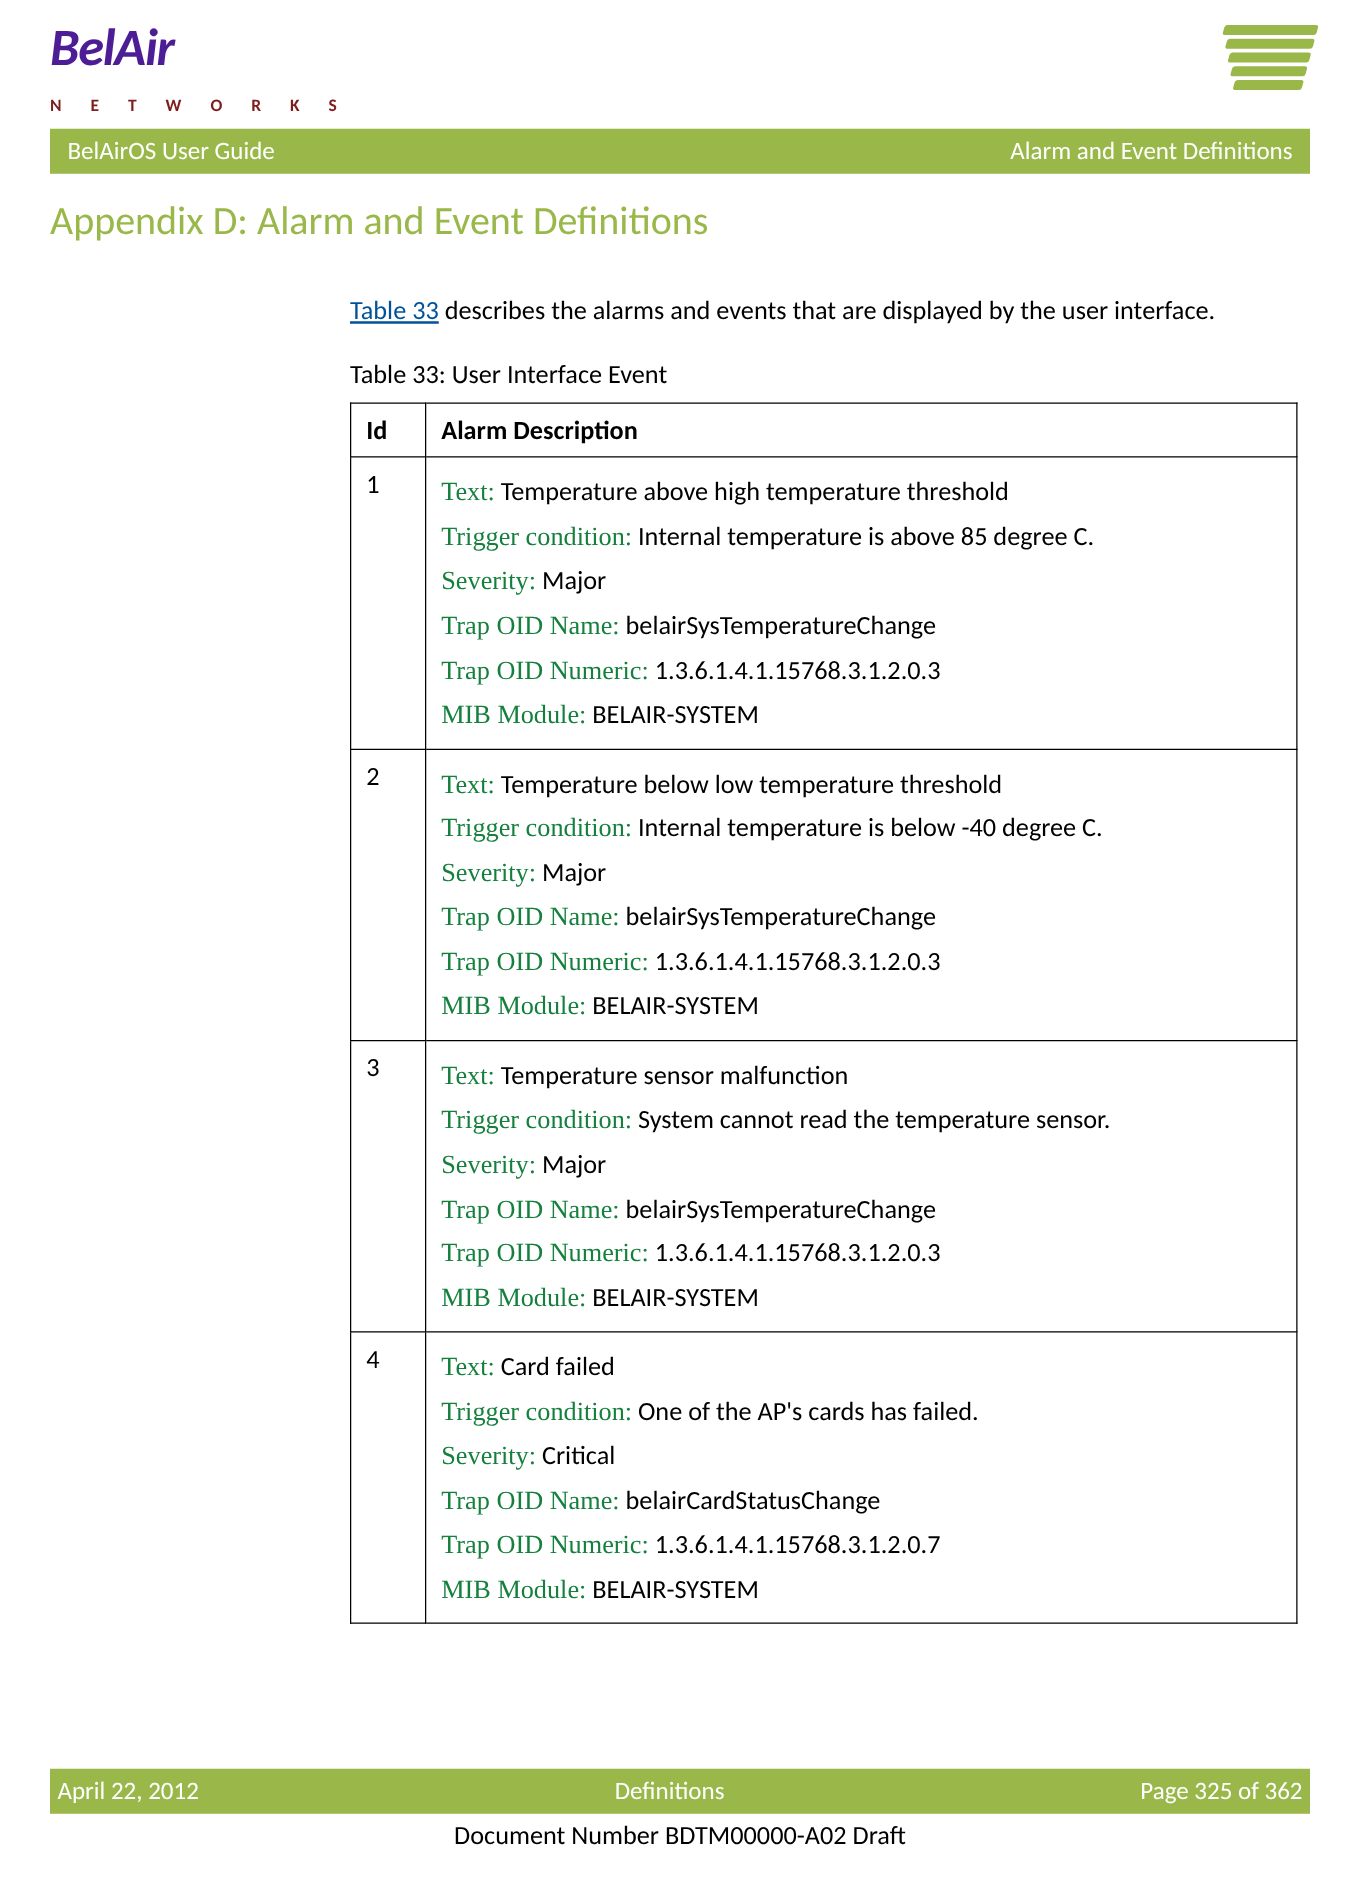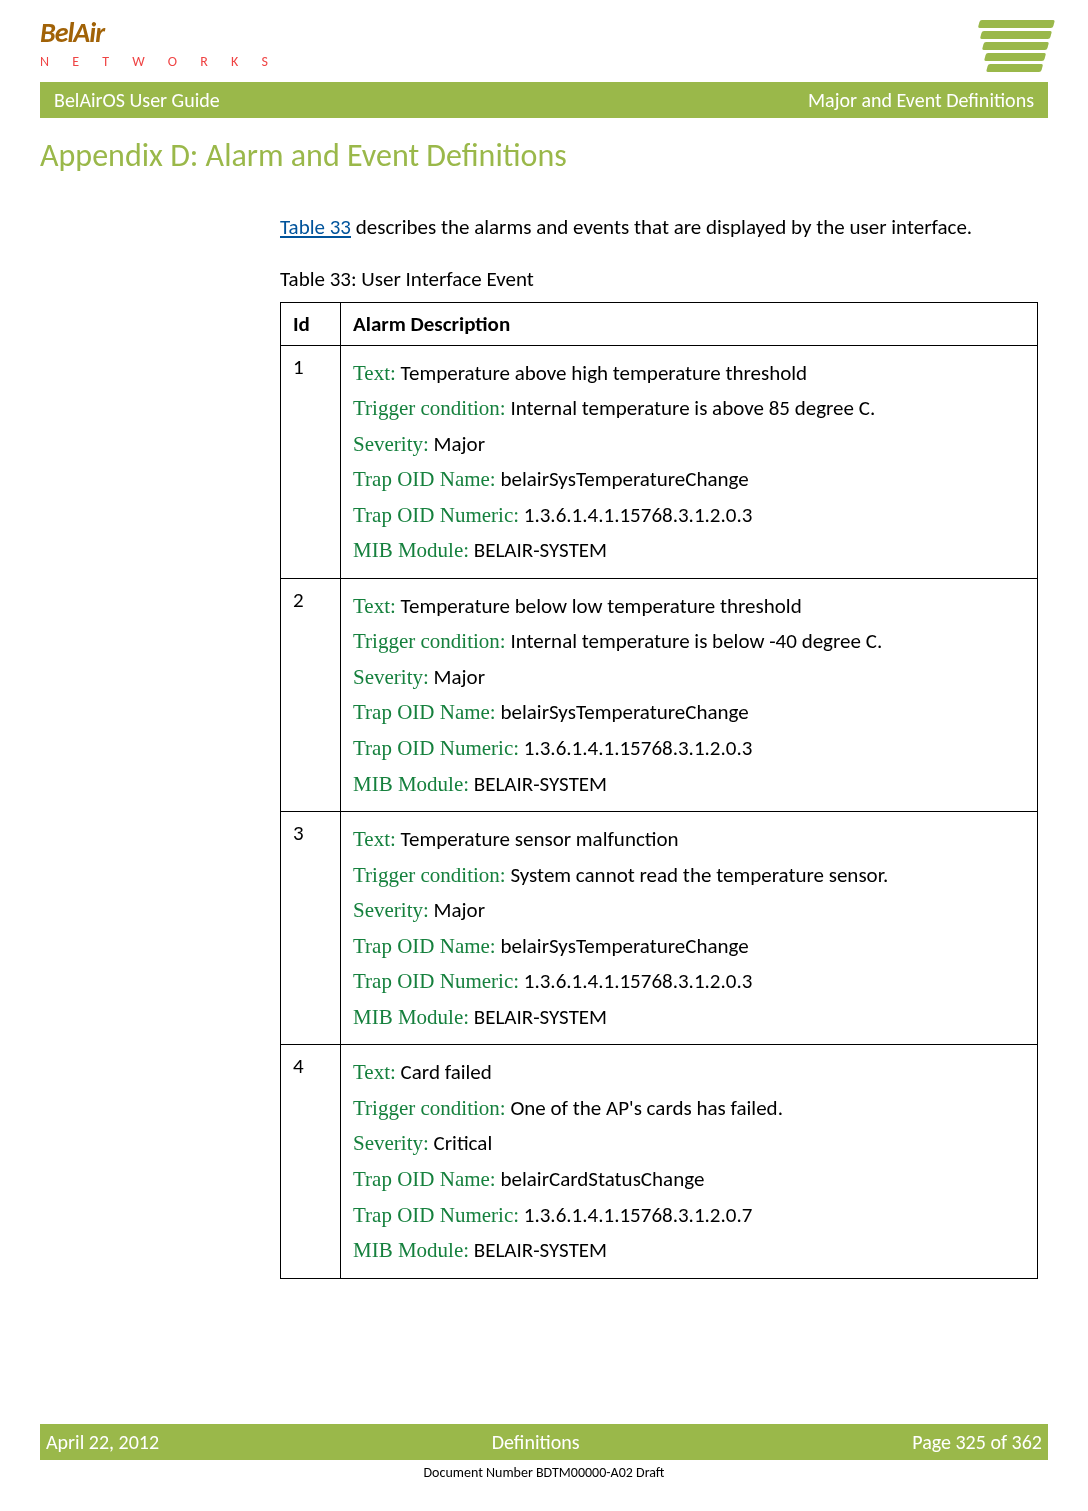--- a/index.html
+++ b/index.html
@@ -18,32 +18,33 @@
       display: flex;
       justify-content: space-between;
       align-items: flex-start;
       padding: 20px 0 10px 0;
     }
     .logo {
       display: flex;
       flex-direction: column;
     }
     .logo-main {
-      font-size: 28px;
+      font-size: 42px;
       font-weight: bold;
       font-style: italic;
-      color: #a16207;
+      color: #4c1d95;
       letter-spacing: -1px;
       line-height: 0.9;
     }
     .logo-sub {
       font-size: 14px;
-      color: #ef4444;
+      color: #7f1d1d;
       letter-spacing: 10px;
-      margin-top: 8px;
+      margin-top: 18px;
+      font-weight: bold;
     }
     .swoosh-icon {
       display: flex;
       flex-direction: column;
       gap: 3px;
       transform: skewX(-15deg);
     }
     .swoosh-icon span {
       display: block;
       width: 70px;
@@ -120,21 +121,21 @@
     .footerbar {
       background: #9ab84a;
       color: #fff;
       display: flex;
       justify-content: space-between;
       padding: 6px 6px;
       font-size: 20px;
     }
     .docnum {
       text-align: center;
-      font-size: 14px;
+      font-size: 21px;
       margin-top: 4px;
     }
   </style>
 </head>
 <body>
 
 <div class="page">
   <div class="header">
     <div class="logo">
       <span class="logo-main">BelAir</span>
@@ -144,21 +145,21 @@
       <span></span>
         <span></span>
         <span></span>
         <span></span>
         <span></span>
     </div>
   </div>
 
   <div class="titlebar">
     <span>BelAirOS User Guide</span>
-    <span>Major and Event Definitions</span>
+    <span>Alarm and Event Definitions</span>
   </div>
 
   <h1 class="appendix-title">Appendix D: Alarm and Event Definitions</h1>
 
   <div class="content">
     <p class="intro">
       <span class="link">Table 33</span><span> describes the alarms and events that are displayed by the user interface.</span>
     </p>
 
     <div class="table-caption">Table 33: User Interface Event</div>

